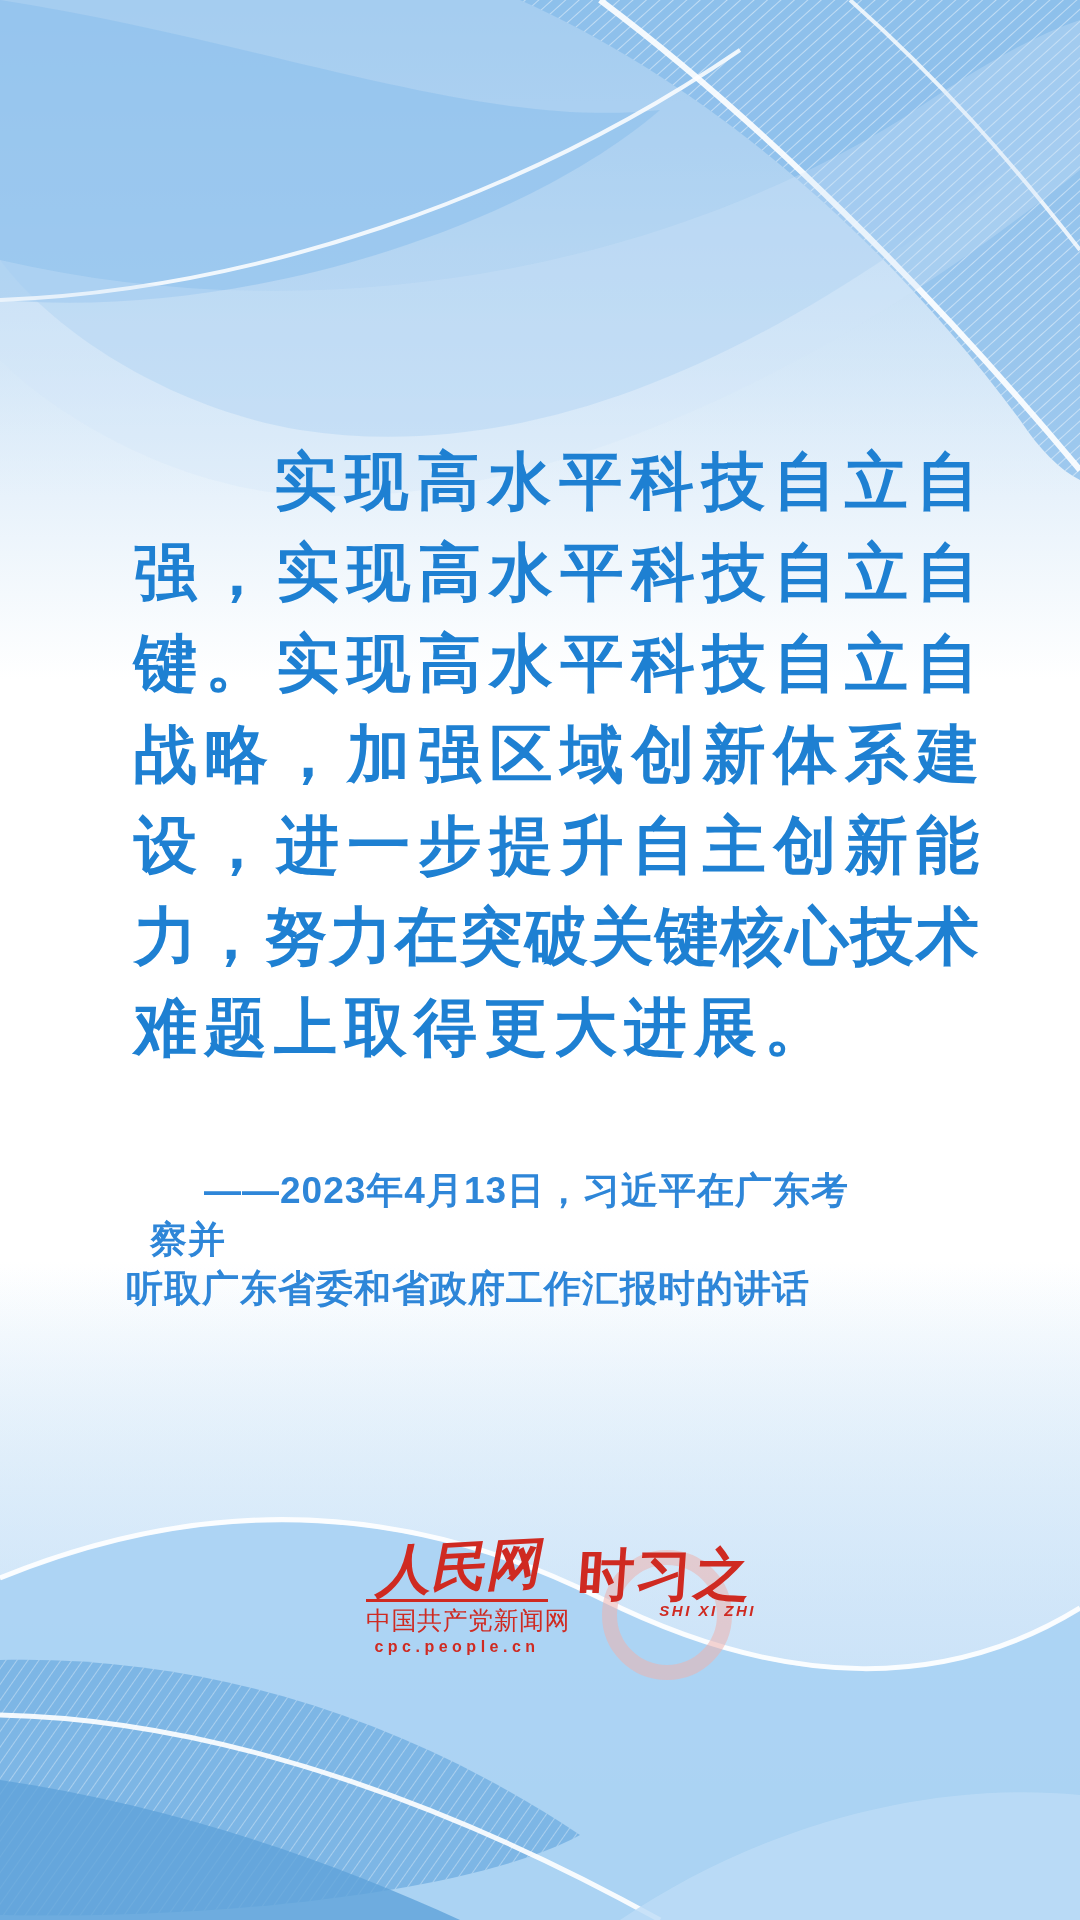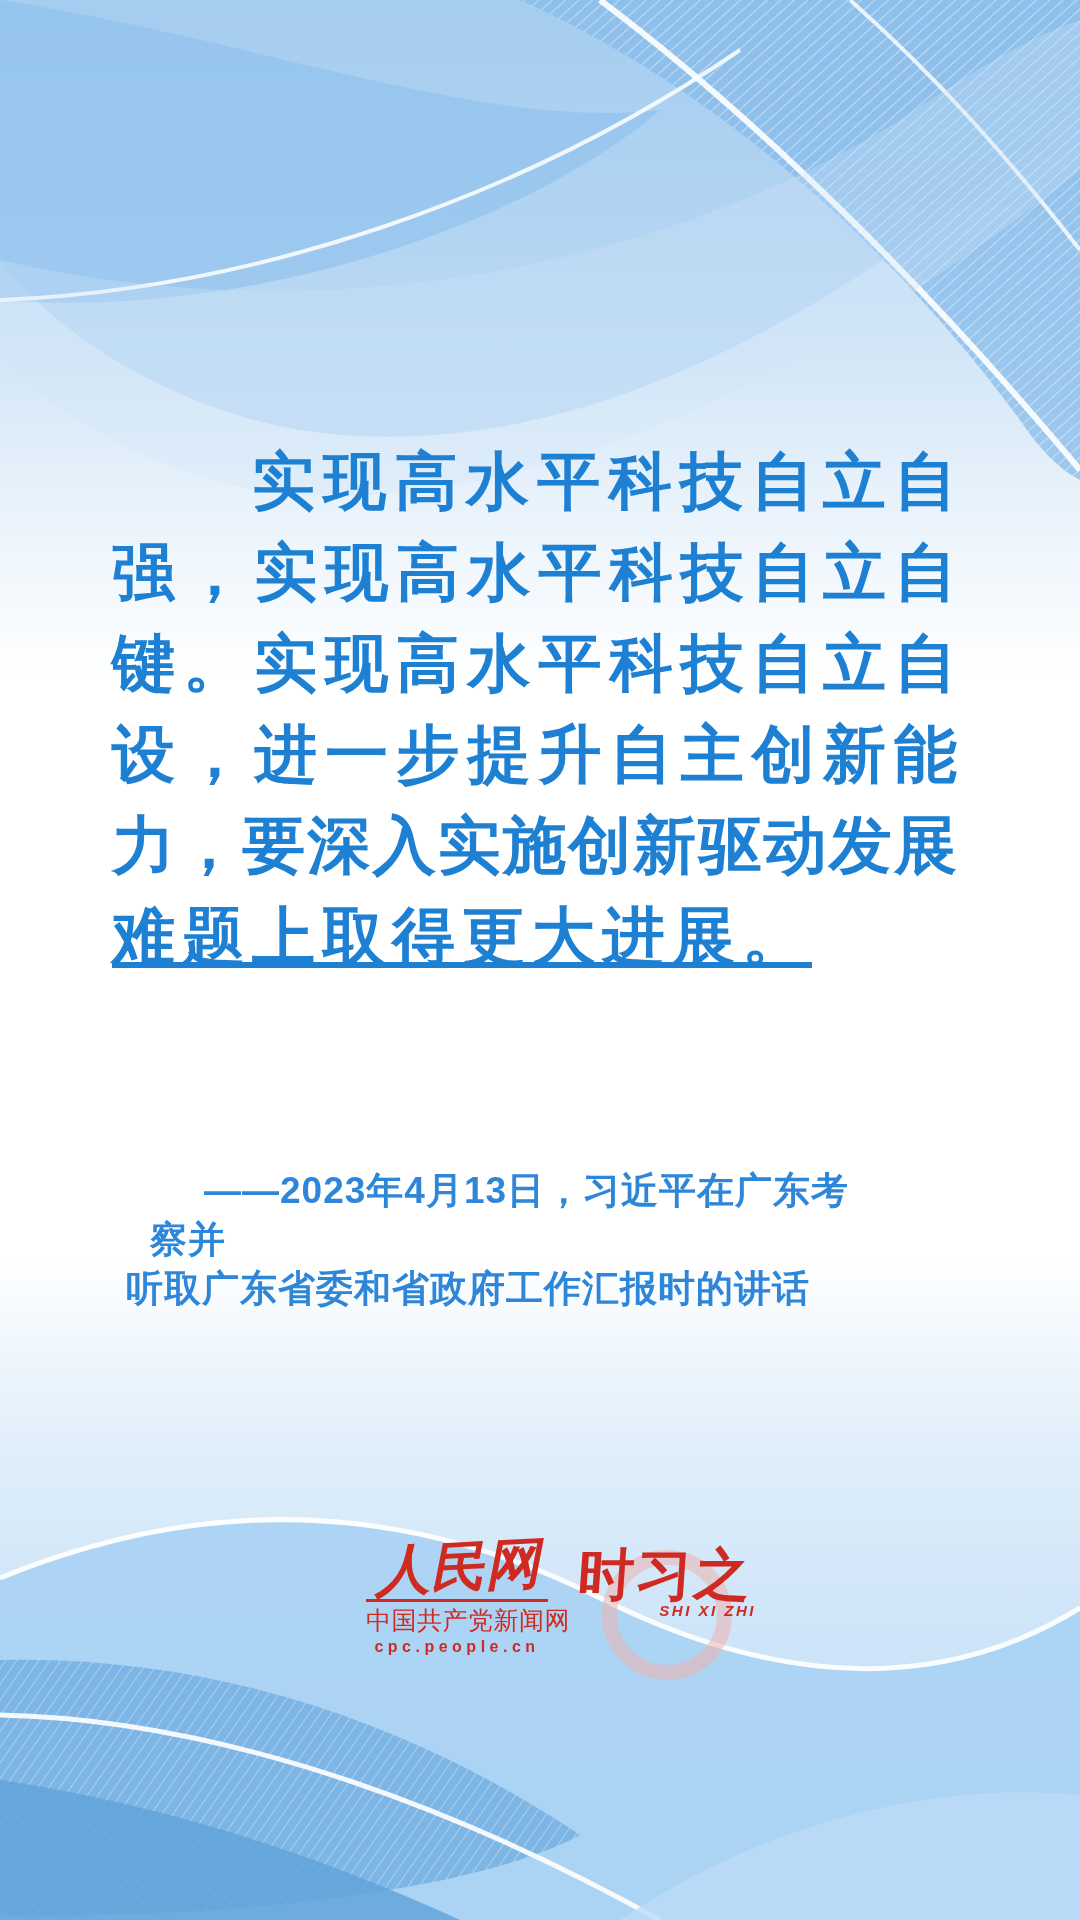--- a/index.html
+++ b/index.html
@@ -14,36 +14,36 @@
       #eef6fc 76%, #dcecfa 90%, #cfe4f7 100%);
     font-family: "Liberation Sans", sans-serif;
   }
   .bg-top, .bg-bottom { position: absolute; left: 0; display: block; }
   .bg-top { top: 0; }
   .bg-bottom { bottom: 0; }
 
   
   .quote {
     position: absolute;
-    left: 112px;
+    left: 134px;
     top: 437px;
     width: 845px;
     color: var(--quote-blue, #1e80d2);
     font-family: "Liberation Serif", "DejaVu Serif", serif;
     font-weight: 700;
   }
   .q-line {
     height: 91px;
     line-height: 91px;
     font-size: 63px;
     text-align: justify;
     text-align-last: justify;
   }
   .q-line.indent { padding-left: 140px; }
-  .q-line.last { text-align: center; text-align-last: left; letter-spacing: 7px; text-decoration: underline; }
+  .q-line.last { text-align: center; text-align-last: left; letter-spacing: 7px; }
 
   
   .attribution {
     position: absolute;
     left: 126px;
     top: 1166px;
     width: 748px;
     color: var(--attribution-blue, #2e86d8);
     font-size: 37px;
     line-height: 49px;
@@ -148,22 +148,23 @@
     <path d="M0,400 C200,395 400,455 580,575 C470,635 200,660 0,655 Z" fill="url(#stripesBottom)"></path>
     <path d="M0,520 C170,545 330,600 460,660 H0 Z" fill="#5fa3da" opacity="0.8"></path>
     <path d="M0,455 C240,460 480,560 660,660" stroke="#ffffff" stroke-width="5" fill="none" opacity="0.9"></path>
     <path d="M620,660 C760,565 930,520 1080,535 V660 Z" fill="#bddcf6" opacity="0.8"></path>
   </svg>
 
   <div class="quote">
     <div class="q-line indent">实现高水平科技自立自</div>
     <div class="q-line">强，实现高水平科技自立自</div>
     <div class="q-line">键。实现高水平科技自立自</div>
+    <div class="q-line">战略，加强区域创新体系建</div>
     <div class="q-line">设，进一步提升自主创新能</div>
-    <div class="q-line">力，要深入实施创新驱动发展</div>
+    <div class="q-line">力，努力在突破关键核心技术</div>
     <div class="q-line last">难题上取得更大进展。</div>
   </div>
 
   <div class="attribution">
     <div class="attr-line attr-line1">——2023年4月13日，习近平在广东考察并</div>
     <div class="attr-line">听取广东省委和省政府工作汇报时的讲话</div>
   </div>
 
   <div class="footer">
     <div class="people-logo">

